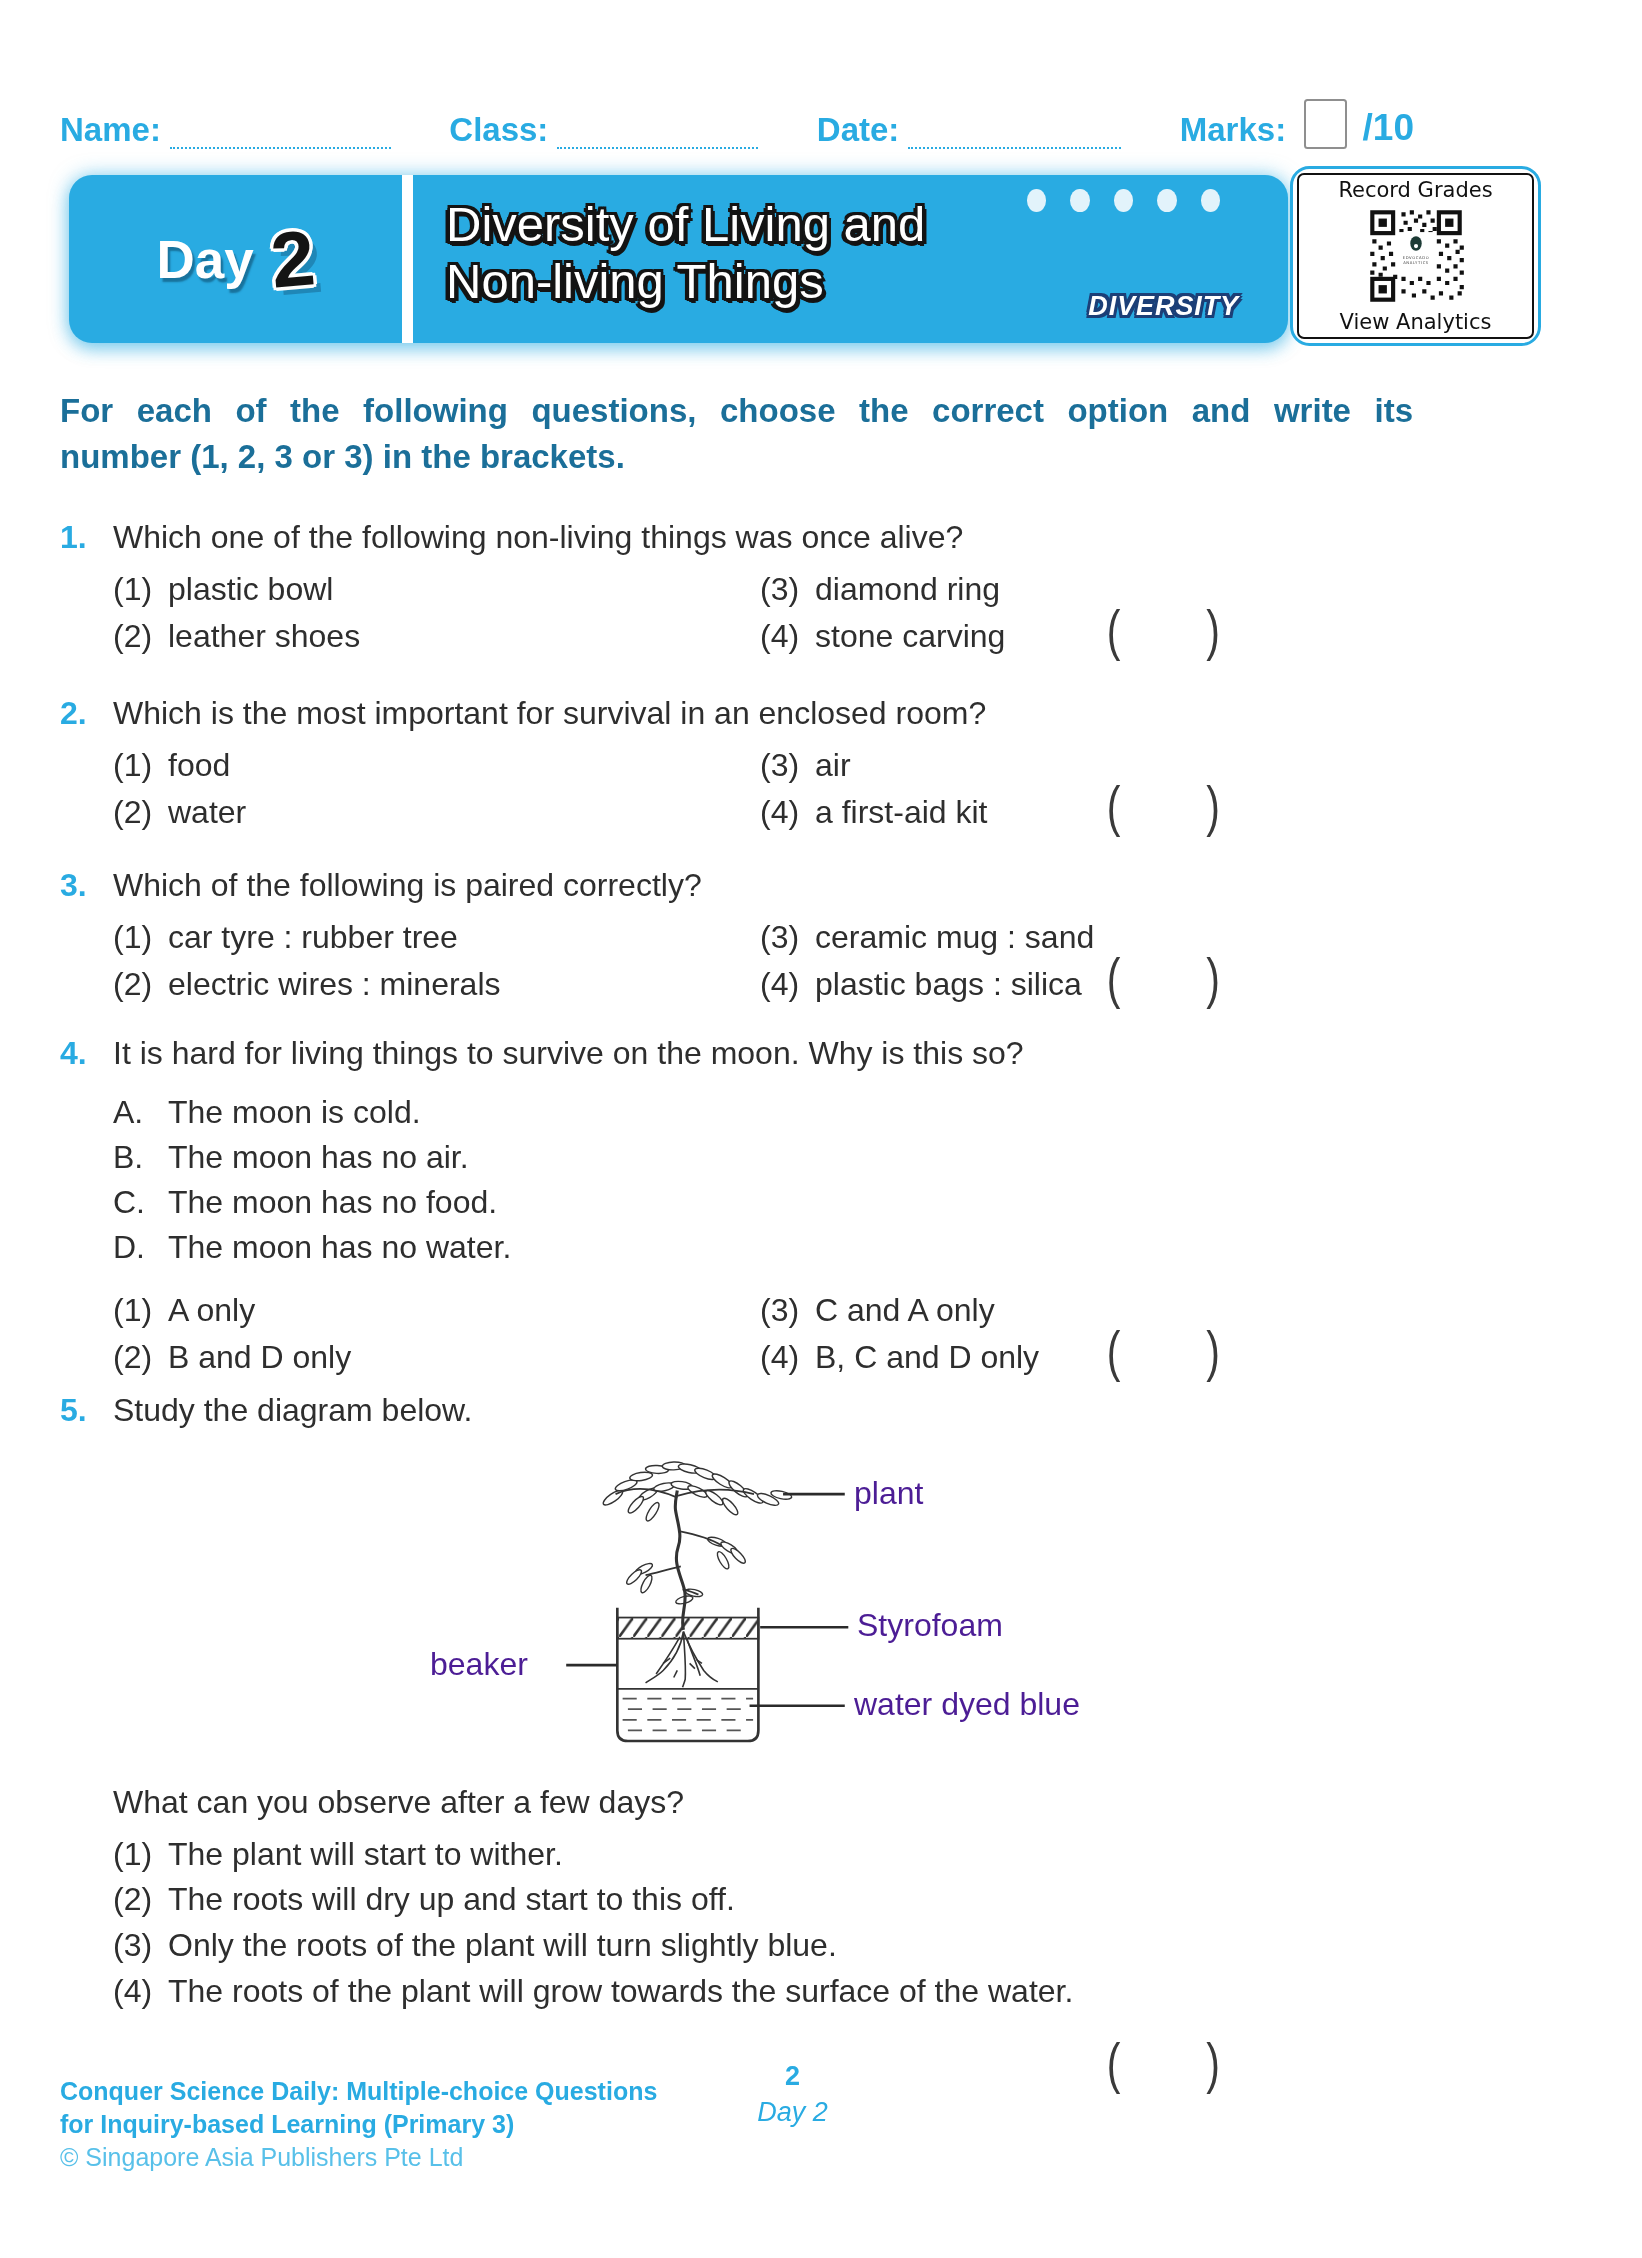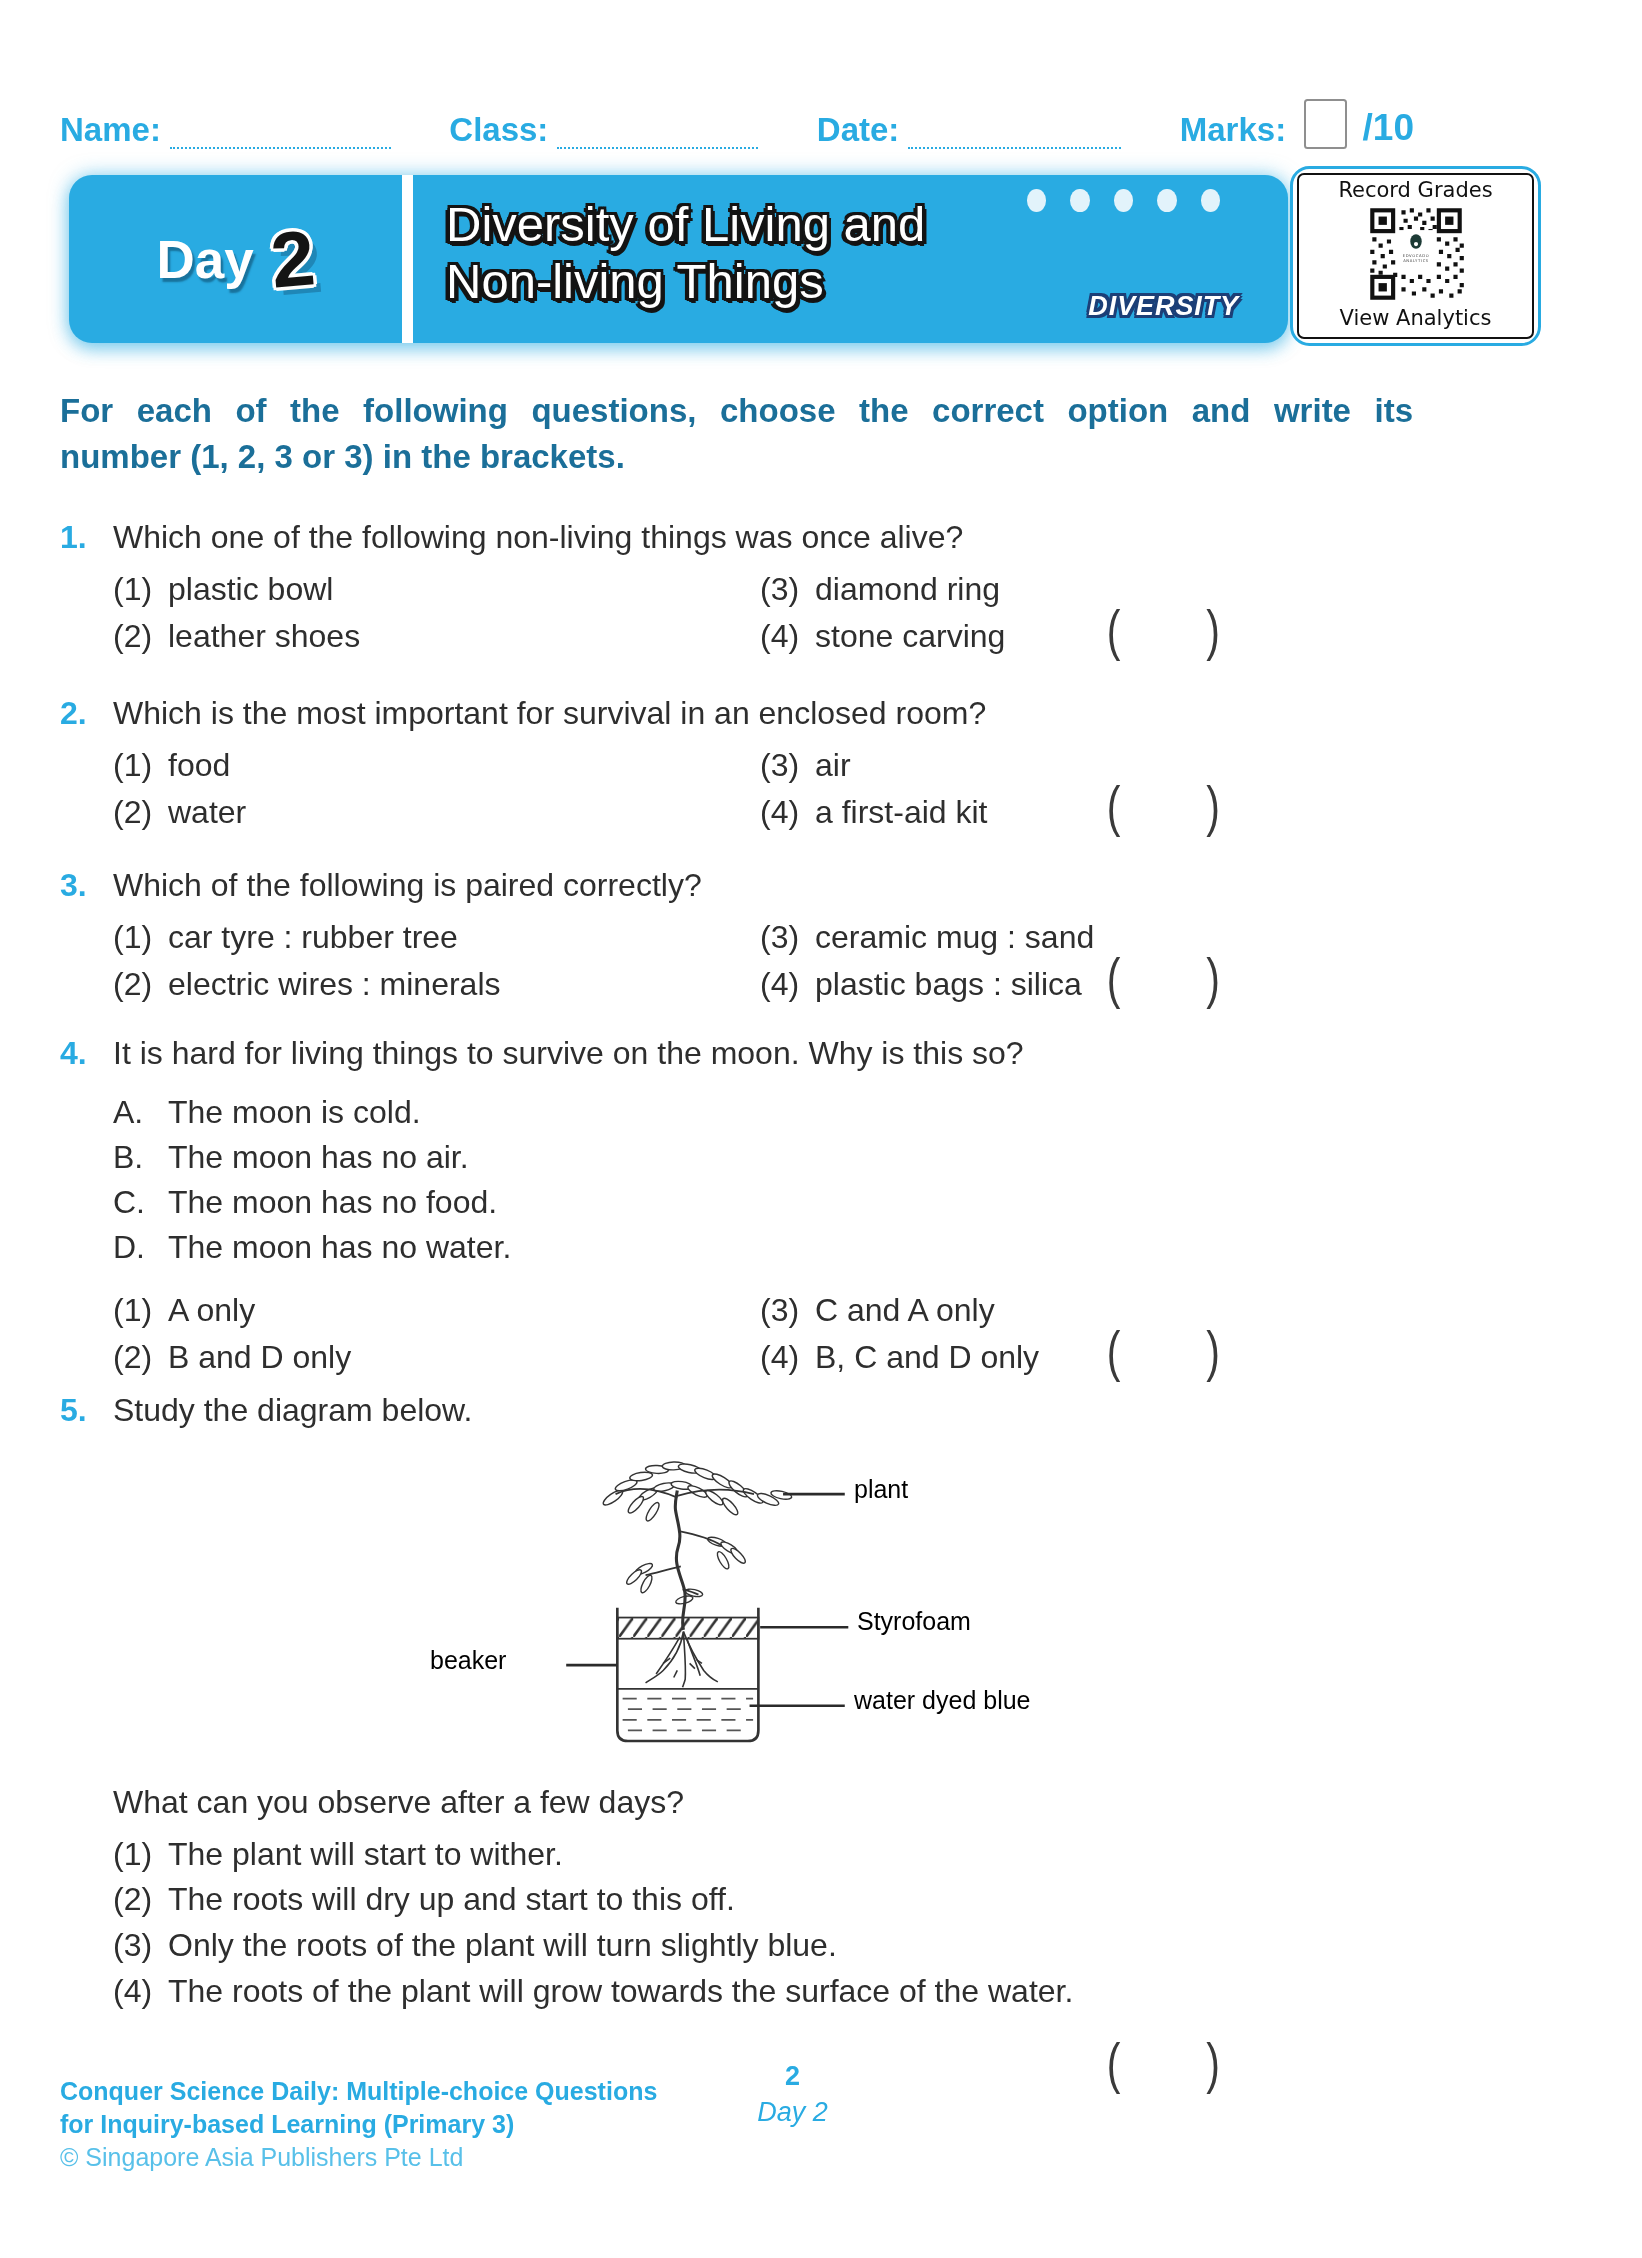--- a/index.html
+++ b/index.html
@@ -39,21 +39,21 @@
   .strand{position:absolute;right:49px;bottom:21px;font-size:27px;font-style:italic;
           font-weight:bold;letter-spacing:0.9px;color:#fff;
           text-shadow:-2.6px -2.6px 0 #1c3f77,0 -2.6px 0 #1c3f77,2.6px -2.6px 0 #1c3f77,
                       -2.6px 0 0 #1c3f77,2.6px 0 0 #1c3f77,-2.6px 2.6px 0 #1c3f77,
                       0 2.6px 0 #1c3f77,2.6px 2.6px 0 #1c3f77;}
 
   
   .qr-box{position:absolute;top:166px;left:1290px;width:251px;height:180px;background:#fff;
           border:3.5px solid #29abe2;border-radius:19.4px;padding:4.4px;box-sizing:border-box;}
   .qr-inner{border:2.6px solid #111;border-radius:7px;height:100%;box-sizing:border-box;
-            display:flex;flex-direction:column;align-items:center;
+            display:flex;flex-direction:column;align-items:center;justify-content:space-between;
             padding:2.6px 3.5px;}
   .qr-label{font-family:"DejaVu Sans",sans-serif;font-size:21px;color:#111;white-space:nowrap;}
 
   
   .instructions{position:absolute;top:388px;left:60px;width:1353px;
                 font-size:33px;font-weight:bold;color:#1b6f99;line-height:46px;}
   .instructions .l1{text-align:justify;text-align-last:justify;}
 
   
   .question{position:absolute;left:60px;width:1373px;font-size:32px;}
@@ -70,21 +70,21 @@
   .statement{display:flex;}
   .st-letter{width:55px;flex:0 0 55px;}
   .bracket{position:absolute;right:213px;bottom:0;display:flex;gap:86px;
            font-size:41px;color:#3a3a3a;}
   .bracket span{display:inline-block;transform:scaleY(1.35);}
   .bracket-row{position:relative;height:62px;margin-top:16px;}
 
   
   .diagram{position:relative;height:335px;margin:12.4px 0 3.5px 319px;width:891px;}
   .diagram svg{position:absolute;left:0;top:0;}
-  .d-label{position:absolute;font-size:25px;color:#000000;white-space:nowrap;}
+  .d-label{position:absolute;font-size:32px;color:#4c1d95;white-space:nowrap;}
   .lbl-plant{left:475px;top:32px;}
   .lbl-styro{left:478px;top:164px;}
   .lbl-beaker{left:51px;top:203px;}
   .lbl-water{left:475px;top:243px;}
   .sub-question{margin-left:53px;line-height:41px;color:#2e2e2e;}
 
   
   .footer-left{position:absolute;left:60px;top:2075px;font-size:25px;line-height:33px;
                font-weight:bold;color:#29abe2;}
   .footer-left .copyright{font-weight:normal;color:#58c0e9;}

